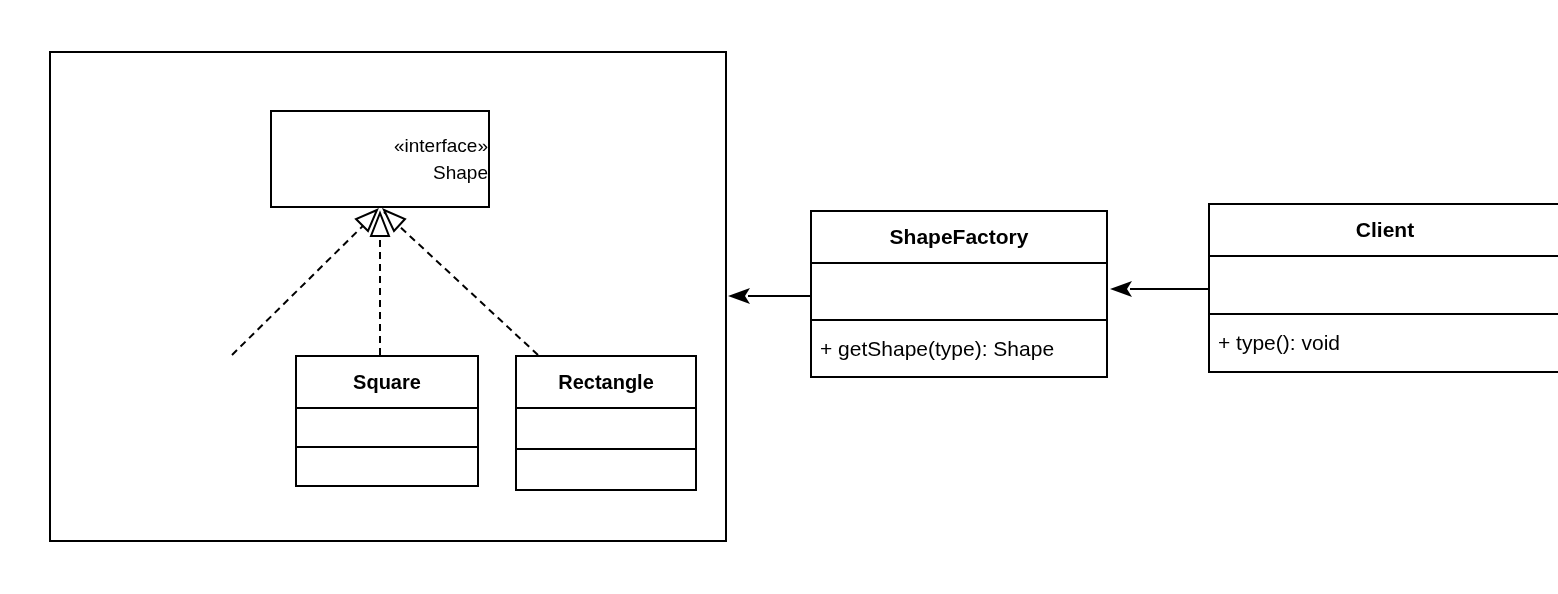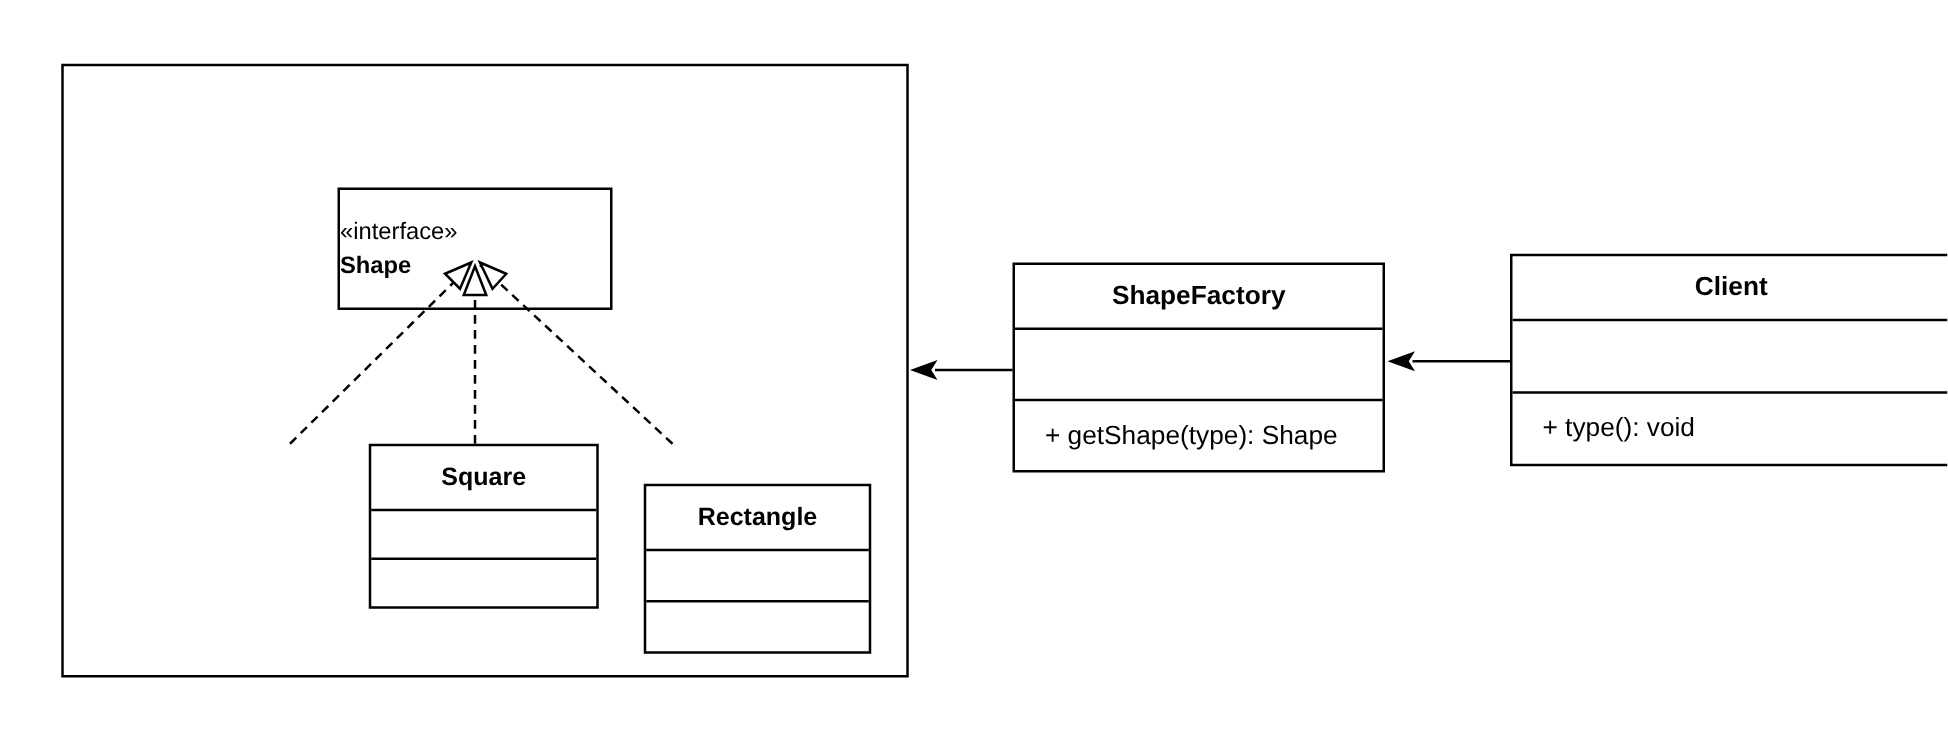--- a/index.html
+++ b/index.html
@@ -33,34 +33,33 @@
     z-index: 1;
   }
   .group-box {
     position: absolute;
     box-sizing: border-box;
     border: 2px solid #000000;
     background: transparent;
     z-index: 0;
   }
   .iface-box {
-    align-items: flex-start;
+    align-items: flex-end;
     justify-content: center;
     text-align: center;
-    margin-top: 40px;
   }
   .stereotype {
     font-size: 19px;
     line-height: 27px;
     font-weight: normal;
   }
   .iface-name {
     font-size: 19px;
     line-height: 27px;
-    font-weight: bold;
+    font-weight: normal;
   }
   .class-title {
     height: 50px;
     flex: none;
     display: flex;
     align-items: center;
     justify-content: center;
     font-weight: bold;
     font-size: 20px;
   }
@@ -69,30 +68,30 @@
   }
   .compartment {
     flex: 1;
     border-top: 2px solid #000000;
   }
   .method-compartment {
     flex: 1;
     border-top: 2px solid #000000;
     display: flex;
     align-items: center;
-    padding-left: 24px;
+    padding-left: 8px;
     font-size: 21px;
     white-space: nowrap;
   }
   
   .n-group     { left: 49px;   top: 51px;  width: 678px; height: 491px; }
   .n-shape     { left: 270px;  top: 110px; width: 220px; height: 98px; }
   .n-circle    { left: 75px;   top: 355px; width: 173px; height: 133px; }
   .n-square    { left: 295px;  top: 355px; width: 184px; height: 132px; }
-  .n-rectangle { left: 515px;  top: 355px; width: 182px; height: 136px; margin-top: 32px; }
+  .n-rectangle { left: 515px;  top: 355px; width: 182px; height: 136px; }
   .n-factory   { left: 810px;  top: 210px; width: 298px; height: 168px; }
   .n-client    { left: 1208px; top: 203px; width: 354px; height: 170px; }
 </style>
 </head>
 <body>
 
 <div class="canvas">
 
   <div class="group-box n-group"></div>
 

